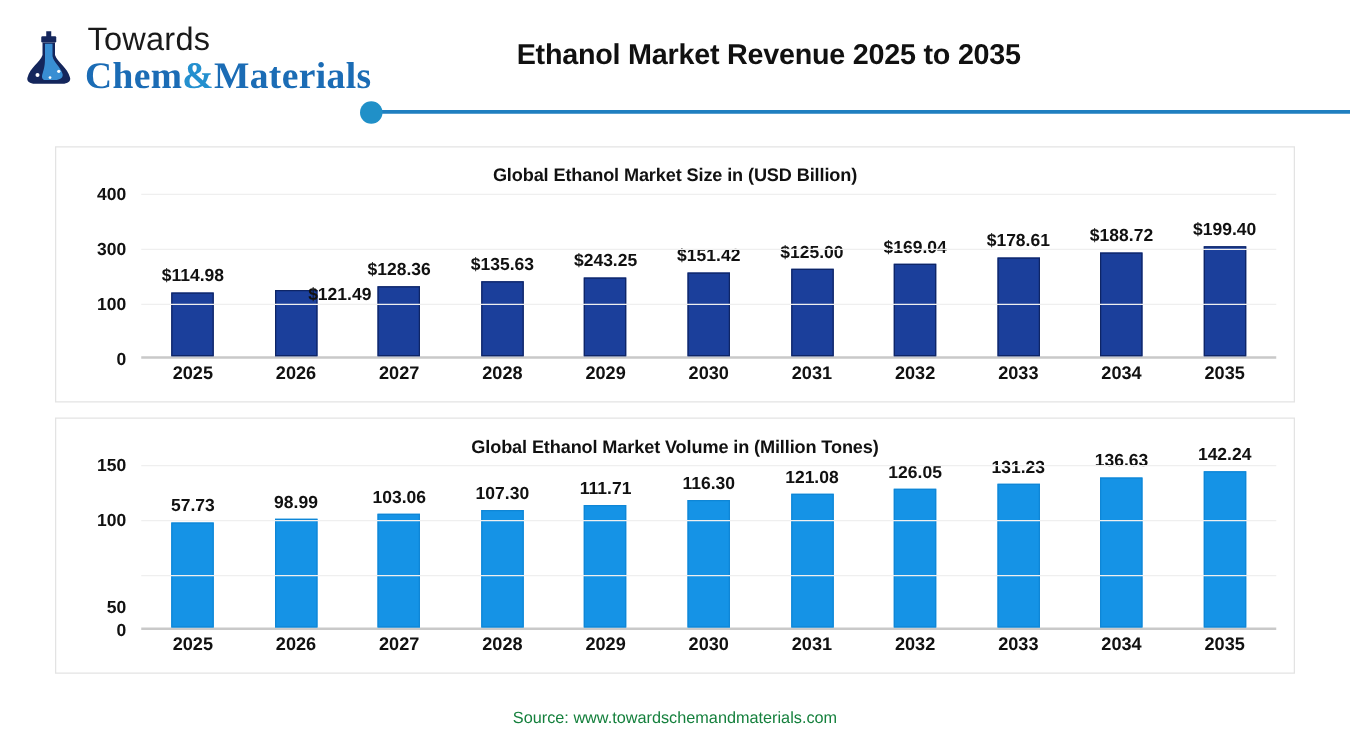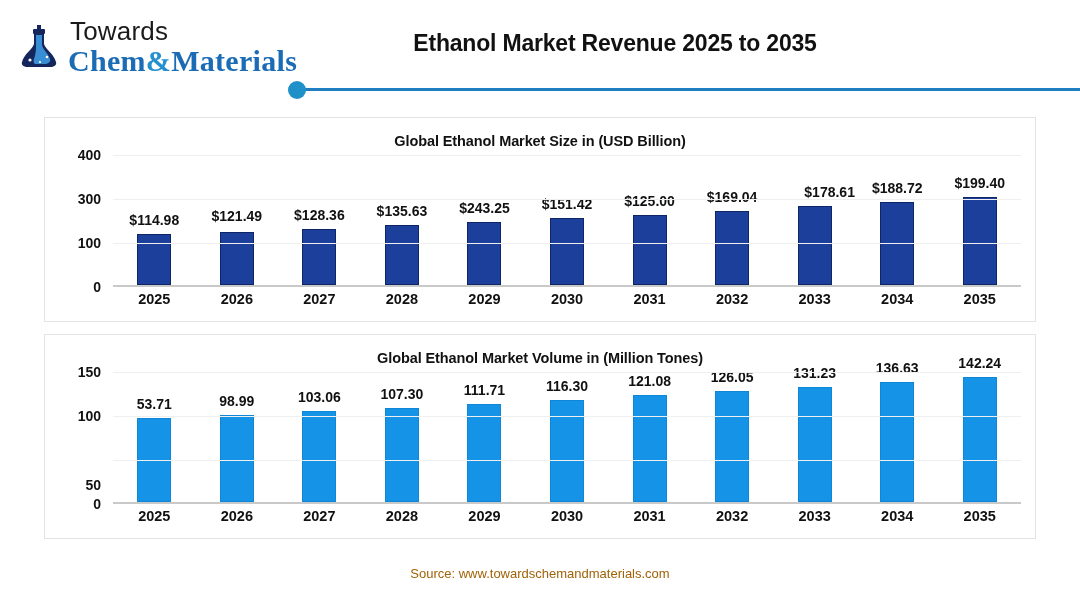--- a/index.html
+++ b/index.html
@@ -101,21 +101,21 @@
     display: flex; justify-content: space-around;
   }
   .xtick {
     flex: 1 1 0; text-align: center;
     font-size: 14.5px; font-weight: bold; color: #111;
   }
 
   
   .source {
     position: absolute; left: 0; right: 0; top: 566px;
-    text-align: center; font-size: 13px; color: #a16207;
+    text-align: center; font-size: 13px; color: #15803d;
   }
 </style>
 </head>
 <body>
 
 <div class="page">
 
   <div class="header">
 
     <div class="logo-wrap">
@@ -154,21 +154,21 @@
           <div class="ytick" style="top: 44px;">300</div>
           <div class="ytick" style="top: 0px;">400</div>
         </div>
       <div class="plot">
         <div class="bars">
             <div class="barcol">
               <div class="barlabel" style="bottom: 56.5912px;">$114.98</div>
               <div class="bar" style="height: 50.5912px; background: rgb(27, 63, 155);"></div>
             </div>
             <div class="barcol">
-              <div class="barlabel" style="bottom: 61px;">$121.49</div>
+              <div class="barlabel" style="bottom: 42px; margin-left: 35px;">$121.49</div>
               <div class="bar" style="height: 53.4556px; background: rgb(27, 63, 155);"></div>
             </div>
             <div class="barcol">
               <div class="barlabel" style="bottom: 62.4784px;">$128.36</div>
               <div class="bar" style="height: 56.4784px; background: rgb(27, 63, 155);"></div>
             </div>
             <div class="barcol">
               <div class="barlabel" style="bottom: 65.6772px;">$135.63</div>
               <div class="bar" style="height: 59.6772px; background: rgb(27, 63, 155);"></div>
             </div>
@@ -182,21 +182,21 @@
             </div>
             <div class="barcol">
               <div class="barlabel" style="bottom: 76.3956px;">$125.00</div>
               <div class="bar" style="height: 70.3956px; background: rgb(27, 63, 155);"></div>
             </div>
             <div class="barcol">
               <div class="barlabel" style="bottom: 80.3776px;">$169.04</div>
               <div class="bar" style="height: 74.3776px; background: rgb(27, 63, 155);"></div>
             </div>
             <div class="barcol">
-              <div class="barlabel" style="bottom: 84.5884px; margin-left: 15px;">$178.61</div>
+              <div class="barlabel" style="bottom: 84.5884px;">$178.61</div>
               <div class="bar" style="height: 78.5884px; background: rgb(27, 63, 155);"></div>
             </div>
             <div class="barcol">
               <div class="barlabel" style="bottom: 89.0368px;">$188.72</div>
               <div class="bar" style="height: 83.0368px; background: rgb(27, 63, 155);"></div>
             </div>
             <div class="barcol">
               <div class="barlabel" style="bottom: 93.736px;">$199.40</div>
               <div class="bar" style="height: 87.736px; background: rgb(27, 63, 155);"></div>
             </div>
@@ -227,21 +227,21 @@
     <div class="chart">
       <div class="yaxis">
           <div class="ytick" style="top: 132px;">0</div>
           <div class="ytick" style="top: 88px; margin-top: 25px;">50</div>
           <div class="ytick" style="top: 44px;">100</div>
           <div class="ytick" style="top: 0px;">150</div>
         </div>
       <div class="plot">
         <div class="bars">
             <div class="barcol">
-              <div class="barlabel" style="bottom: 89.6704px;">53.71</div>
+              <div class="barlabel" style="bottom: 89.6704px;">57.73</div>
               <div class="bar" style="height: 83.6704px; background: rgb(21, 147, 230);"></div>
             </div>
             <div class="barcol">
               <div class="barlabel" style="bottom: 93.1112px;">98.99</div>
               <div class="bar" style="height: 87.1112px; background: rgb(21, 147, 230);"></div>
             </div>
             <div class="barcol">
               <div class="barlabel" style="bottom: 96.6928px;">103.06</div>
               <div class="bar" style="height: 90.6928px; background: rgb(21, 147, 230);"></div>
             </div>

